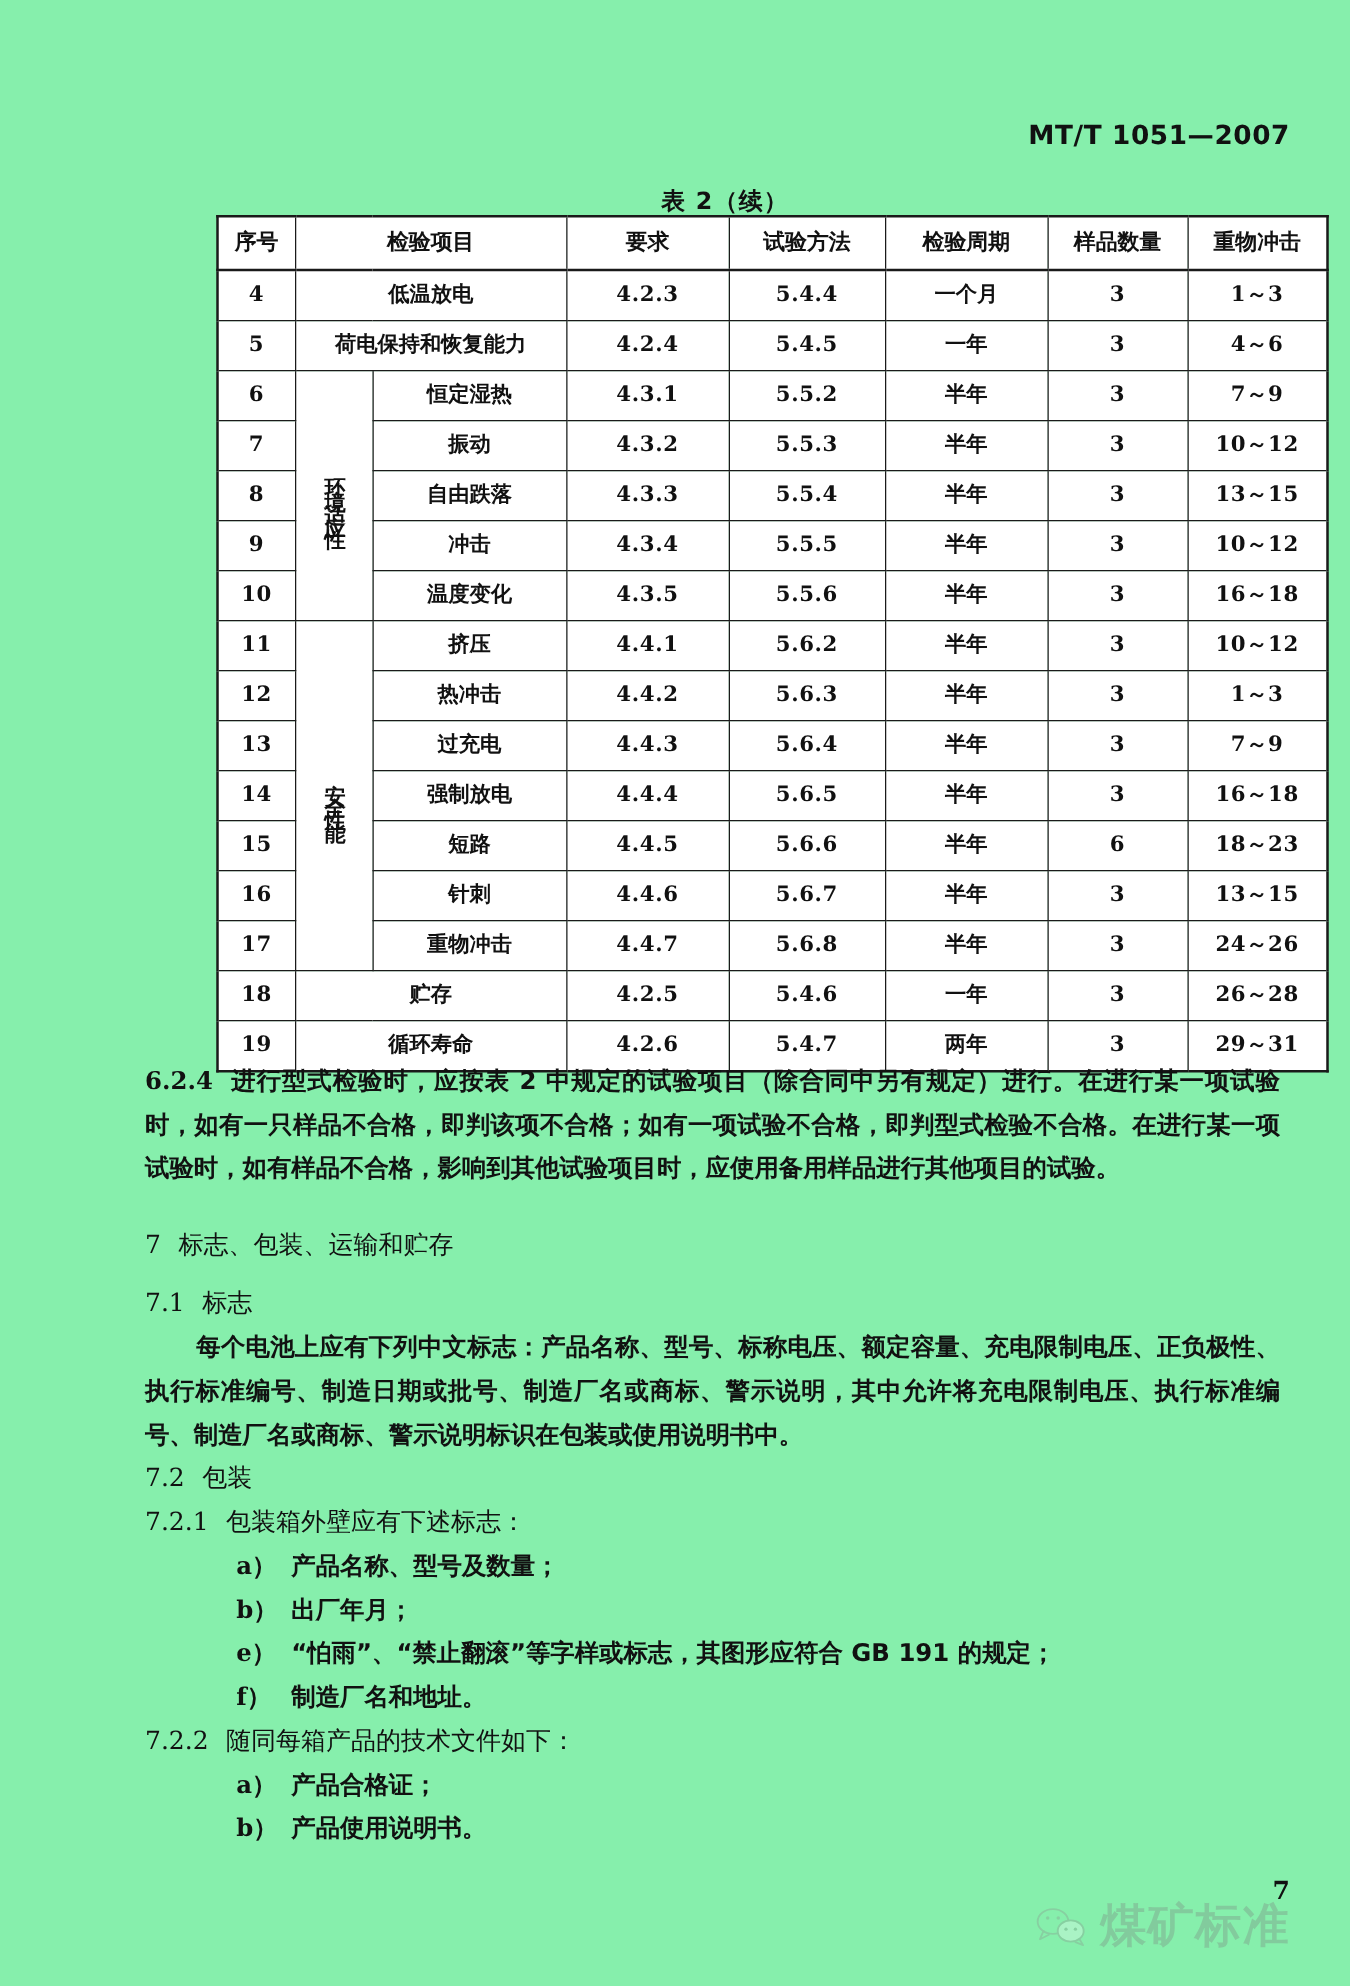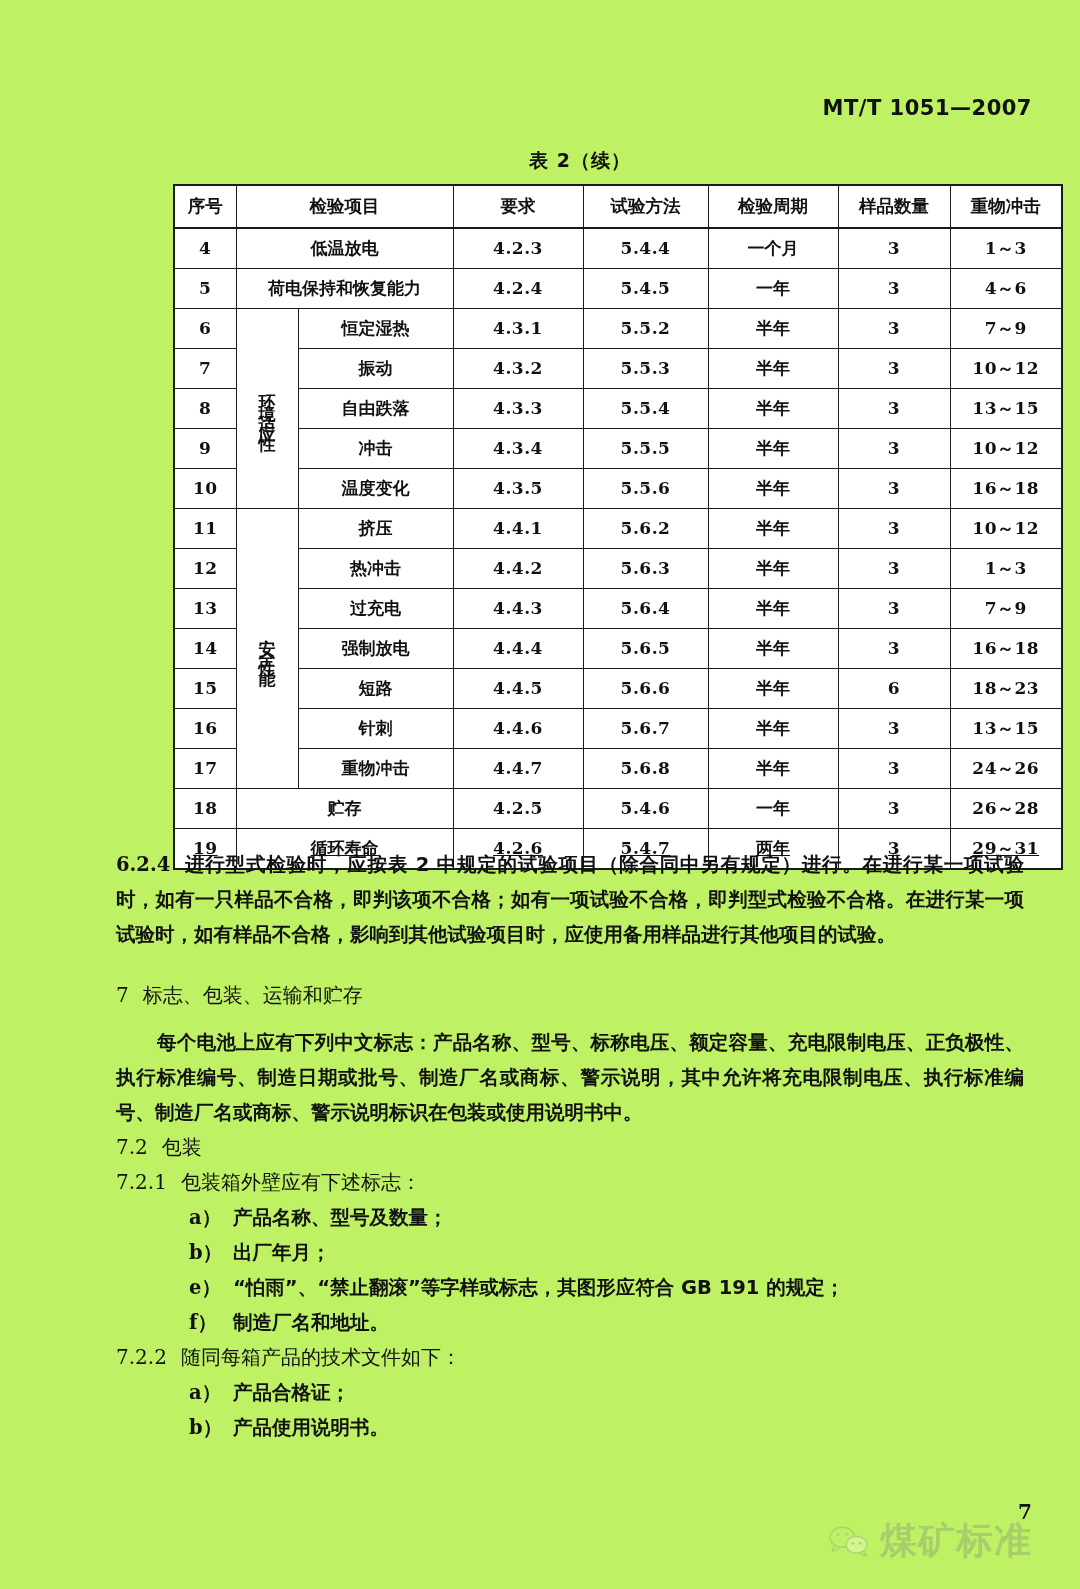--- a/index.html
+++ b/index.html
@@ -8,21 +8,21 @@
     background: #ffffff;
   }
   body {
     font-family: "DejaVu Sans", "Liberation Sans", sans-serif;
     color: #111111;
   }
   #page {
     position: relative;
     width: 1080px;
     height: 1589px;
-    background: #bef264;
+    background: #86efac;
     overflow: hidden;
   }
 
   
   .page-header {
     position: absolute;
     top: 96px;
     right: 48px;
     font-size: 21px;
     font-weight: bold;
@@ -39,21 +39,21 @@
     text-align: center;
     font-size: 19px;
     font-weight: bold;
     letter-spacing: 1px;
     padding-left: 40px;
   }
 
   
   .tbl-wrap {
     position: absolute;
-    top: 184px;
+    top: 172px;
     left: 133px;
     width: 725px;
     padding-left: 40px;
   }
   table.spec {
     border-collapse: collapse;
     width: 888px;
     table-layout: fixed;
   }
   table.spec td, table.spec th {
@@ -66,21 +66,21 @@
     height: 39px;
     line-height: 1.15;
     background: #fff;
   }
   table.spec thead th {
     height: 41px;
     font-size: 17.5px;
   }
   table.spec .outer-top td, table.spec .outer-top th { border-top-width: 2px; }
   table.spec .thead-row th { border-bottom-width: 2px; }
-  table.spec tr.last-row td { border-bottom-width: 2px; text-decoration: underline; }
+  table.spec tr.last-row td { border-bottom-width: 2px; }
   table.spec td.edge-l, table.spec th.edge-l { border-left-width: 2px; }
   table.spec td.edge-r, table.spec th.edge-r { border-right-width: 2px; }
   td.item-left {
     text-align: left;
     padding-left: 14px;
     margin-top: 16px;
   }
   td.group {
     width: 62px;
   }
@@ -386,20 +386,21 @@
   <div class="body-text" style="top: 847px;">
 
     <p class="para"><span class="serifnum h-num">6.2.4</span><span>进行型式检验时，应按表 2 中规定的试验项目（除合同中另有规定）进行。在进行某一项试验时，如有一只样品不合格，即判该项不合格；如有一项试验不合格，即判型式检验不合格。在进行某一项试验时，如有样品不合格，影响到其他试验项目时，应使用备用样品进行其他项目的试验。</span></p>
 
     <div class="spacer-lg"></div>
 
     <p class="heading"><span class="serifnum h-num">7</span><span>标志、包装、运输和贮存</span></p>
 
     <div class="spacer-sm"></div>
 
+    <p class="heading"><span class="serifnum h-num">7.1</span><span>标志</span></p>
 
     <p class="para indent2">每个电池上应有下列中文标志：产品名称、型号、标称电压、额定容量、充电限制电压、正负极性、执行标准编号、制造日期或批号、制造厂名或商标、警示说明，其中允许将充电限制电压、执行标准编号、制造厂名或商标、警示说明标识在包装或使用说明书中。</p>
 
     <p class="heading"><span class="serifnum h-num">7.2</span><span>包装</span></p>
 
     <p class="heading"><span class="serifnum h-num">7.2.1</span><span>包装箱外壁应有下述标志：</span></p>
 
     <p class="list-item"><span class="marker">a）</span><span>产品名称、型号及数量；</span></p>
     <p class="list-item"><span class="marker">b）</span><span>出厂年月；</span></p>
     <p class="list-item"><span class="marker">e）</span><span>“怕雨”、“禁止翻滚”等字样或标志，其图形应符合 GB 191 的规定；</span></p>

